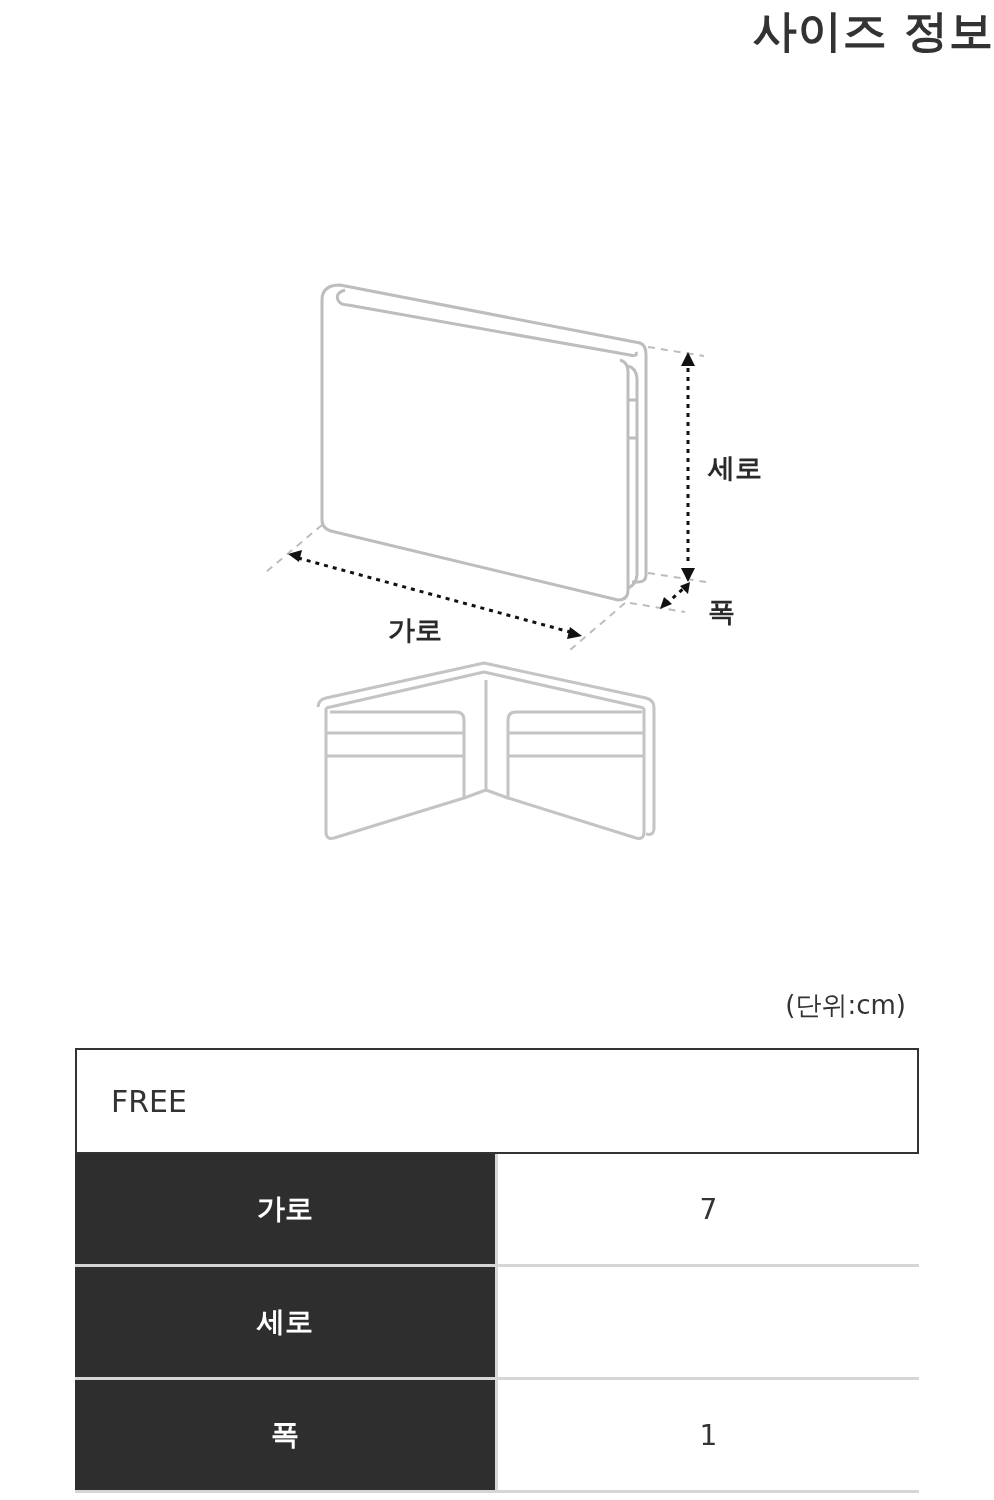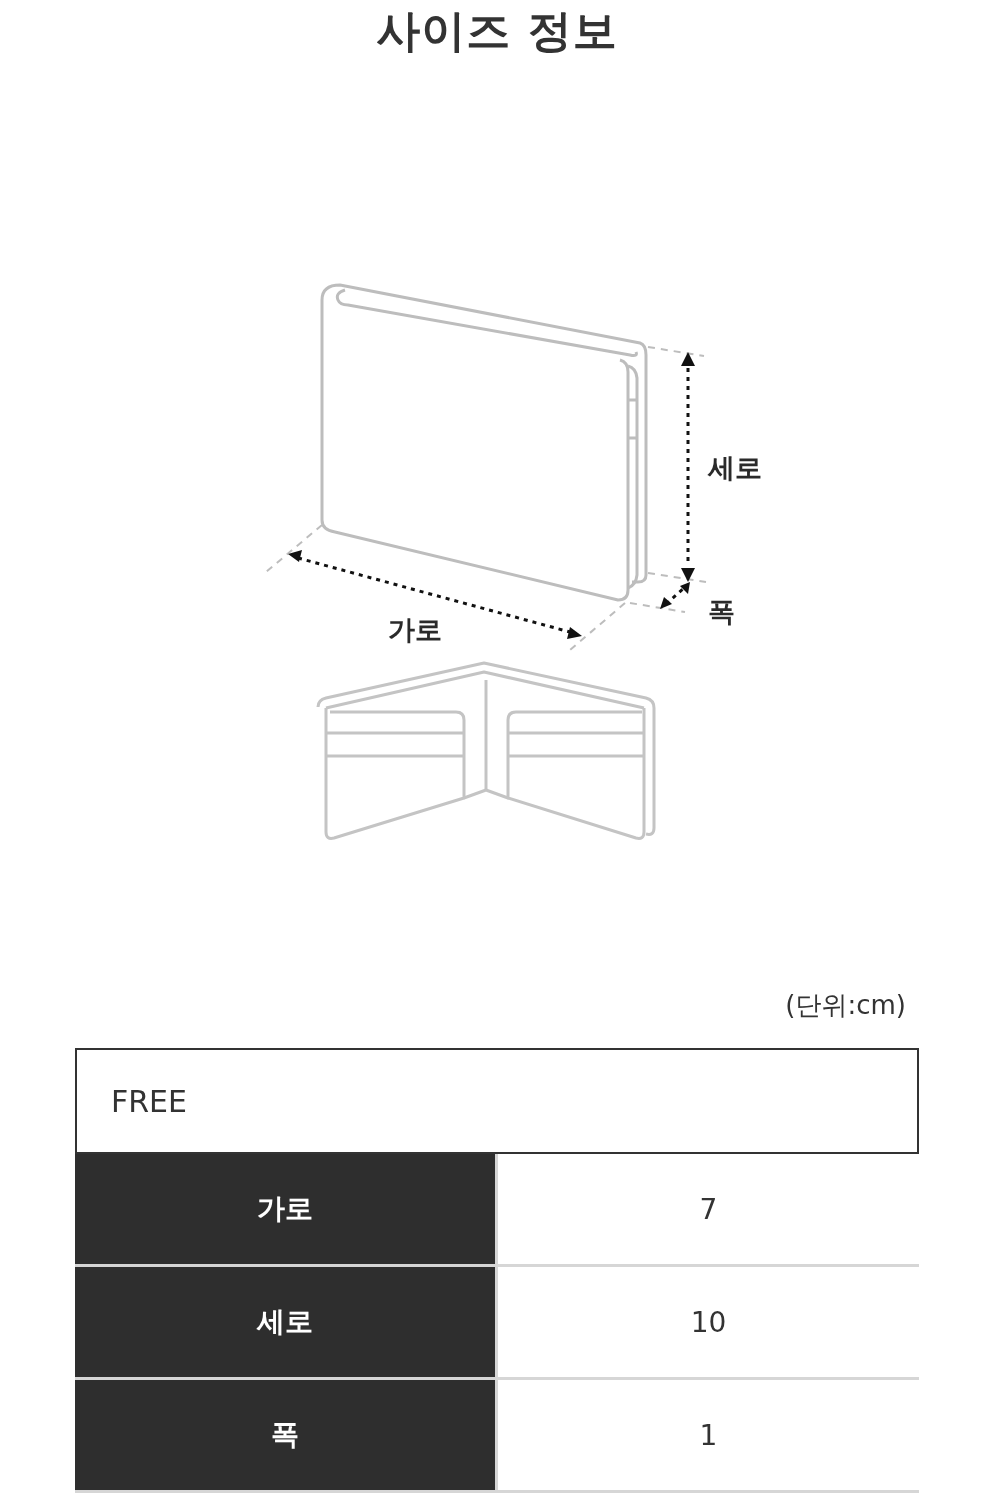--- a/index.html
+++ b/index.html
@@ -1,18 +1,18 @@
 <!DOCTYPE html>
 <html><head>
   <meta charset="utf-8">
   <style>
     html, body { margin: 0; padding: 0; background: #ffffff; }
     body { width: 994px; height: 1500px; position: relative; overflow: hidden;
            font-family: "DejaVu Sans", "Liberation Sans", sans-serif; color: #2e2e2e; }
-    .title { position: absolute; left: 0; top: 2px; width: 994px; text-align: center;
+    .title { position: absolute; left: 0; top: 2px; width: 994px; text-align: right;
              font-size: 44px; font-weight: bold; color: #333333; letter-spacing: 1px; }
     .diagram { position: absolute; left: 0; top: 260px; width: 994px; height: 600px; }
     .dlabel { position: absolute; font-size: 27px; font-weight: bold; color: #2a2a2a; }
     .unit { position: absolute; right: 88px; top: 988px; font-size: 26px; color: #333; }
     .table { position: absolute; left: 75px; top: 1048px; width: 844px; }
     .free-row { box-sizing: border-box; height: 106px; border: 2px solid #333333; background: #fff;
                 display: flex; align-items: center; padding-left: 34px; font-size: 30px; color: #333; }
     .row { display: flex; height: 110px; border-bottom: 3px solid #d6d6d6; }
     .row .key { width: 420px; background: #2e2e2e; color: #fff; font-weight: bold; font-size: 28px;
                 display: flex; align-items: center; justify-content: center; }
@@ -87,20 +87,19 @@
     <span>FREE</span>
   </div>
   <div class="row">
     <div class="key">가로</div>
     <div class="sep"></div>
     <div class="val">7</div>
   </div>
   <div class="row">
     <div class="key">세로</div>
     <div class="sep"></div>
-    <div class="val">10</div>
   </div>
   <div class="row">
     <div class="key">폭</div>
     <div class="sep"></div>
     <div class="val">1</div>
   </div>
 </div>
 
 </body></html>

